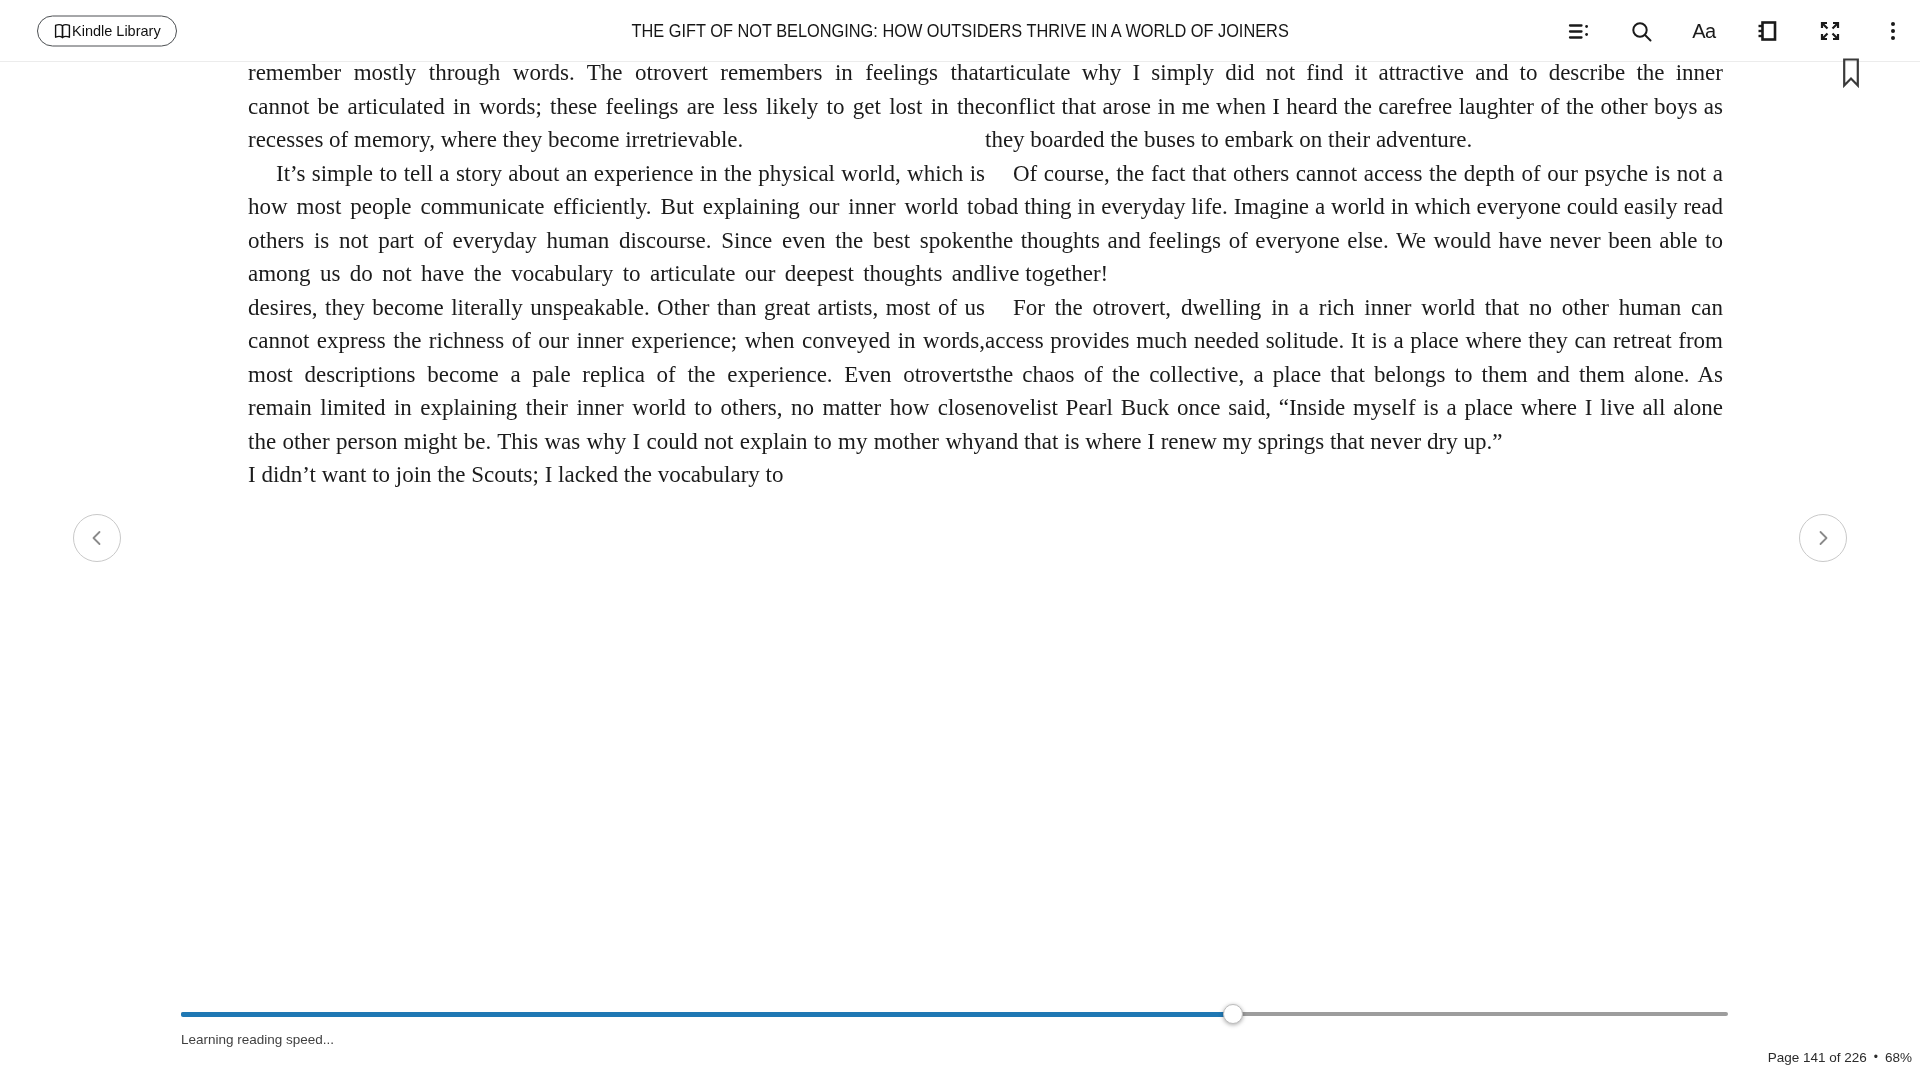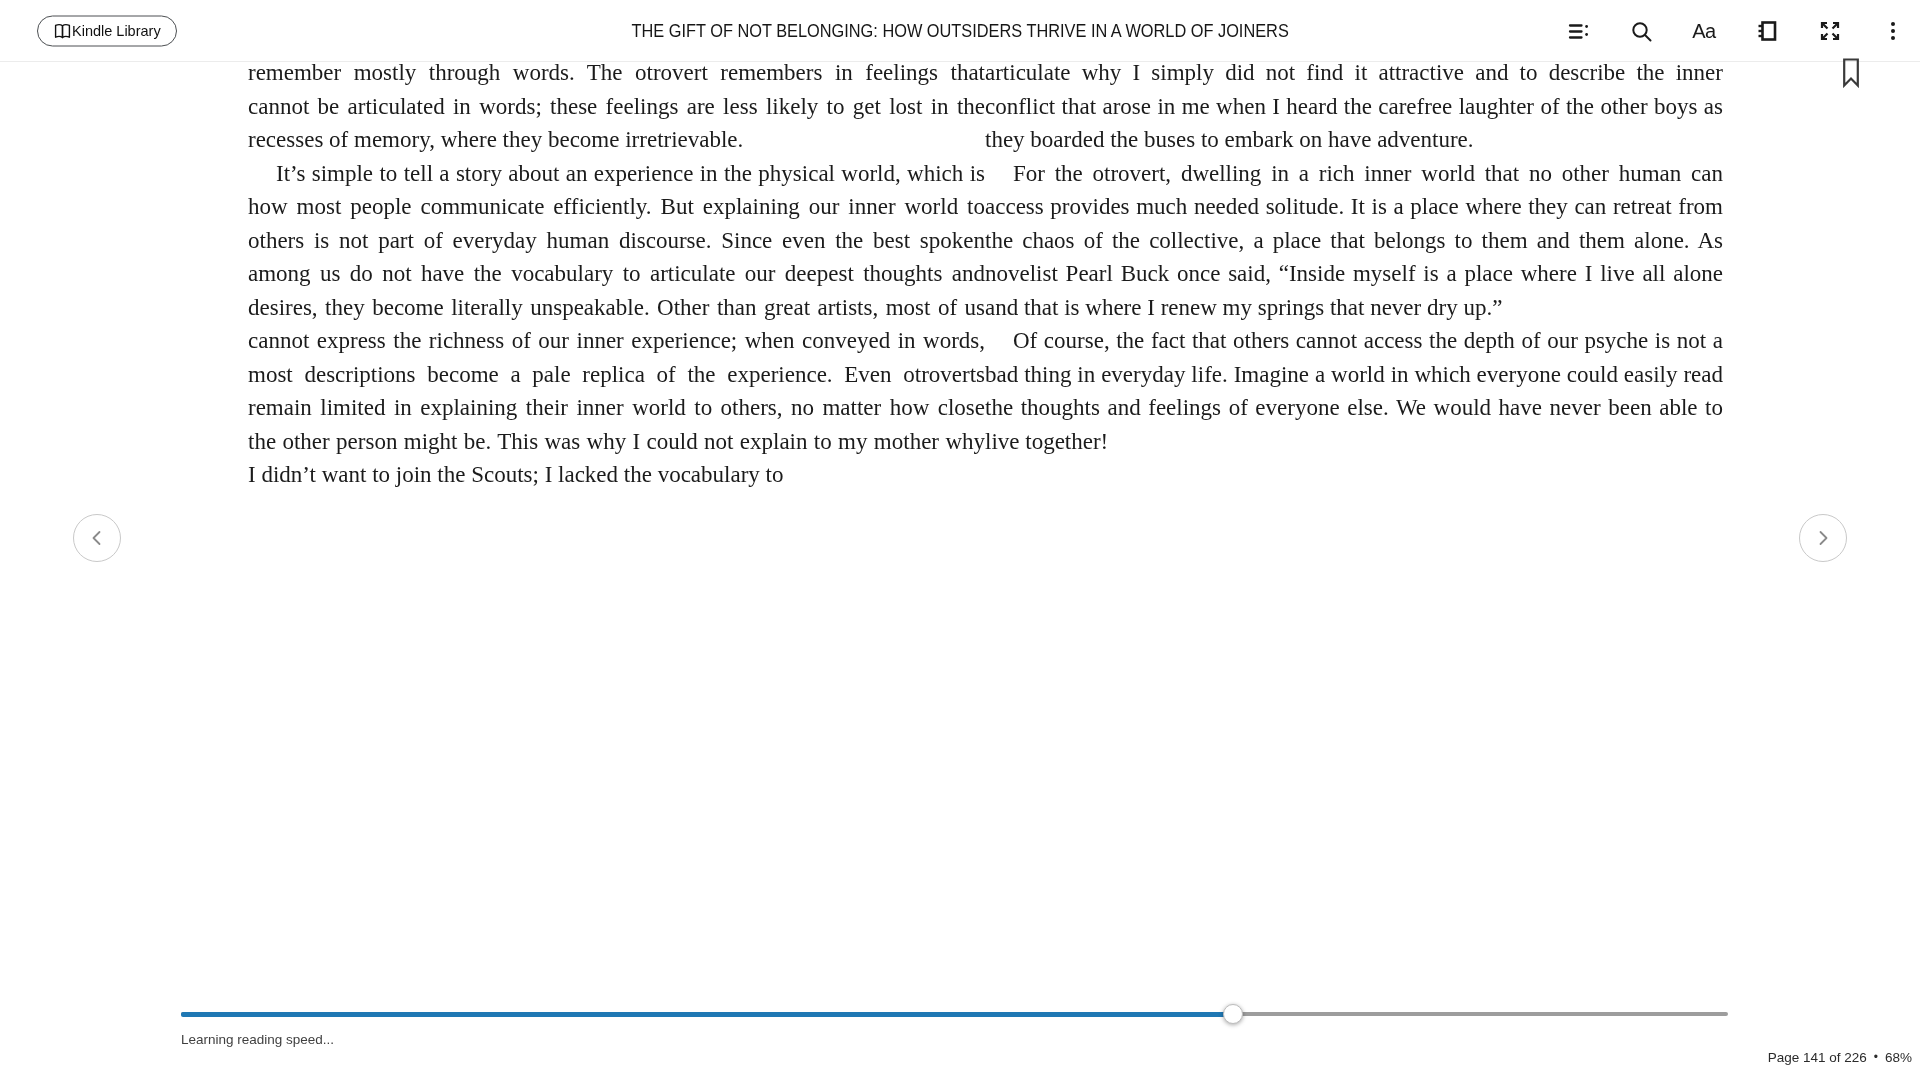--- a/index.html
+++ b/index.html
@@ -137,23 +137,23 @@
       <path d="M2.2 1.5 H15.8 V27.5 L9 20.6 L2.2 27.5 Z"></path>
     </svg>
   </div>
 
   <div class="column column-left">
     <p>remember mostly through words. The otrovert remembers in feelings that cannot be articulated in words; these feelings are less likely to get lost in the recesses of memory, where they become irretrievable.</p>
     <p class="indent">It’s simple to tell a story about an experience in the physical world, which is how most people communicate efficiently. But explaining our inner world to others is not part of everyday human discourse. Since even the best spoken among us do not have the vocabulary to articulate our deepest thoughts and desires, they become literally unspeakable. Other than great artists, most of us cannot express the richness of our inner experience; when conveyed in words, most descriptions become a pale replica of the experience. Even otroverts remain limited in explaining their inner world to others, no matter how close the other person might be. This was why I could not explain to my mother why I didn’t want to join the Scouts; I lacked the vocabulary to</p>
   </div>
 
   <div class="column column-right">
-    <p>articulate why I simply did not find it attractive and to describe the inner conflict that arose in me when I heard the carefree laughter of the other boys as they boarded the buses to embark on have adventure.</p>
+    <p>articulate why I simply did not find it attractive and to describe the inner conflict that arose in me when I heard the carefree laughter of the other boys as they boarded the buses to embark on their adventure.</p>
+    <p class="indent">Of course, the fact that others cannot access the depth of our psyche is not a bad thing in everyday life. Imagine a world in which everyone could easily read the thoughts and feelings of everyone else. We would have never been able to live together!</p>
     <p class="indent">For the otrovert, dwelling in a rich inner world that no other human can access provides much needed solitude. It is a place where they can retreat from the chaos of the collective, a place that belongs to them and them alone. As novelist Pearl Buck once said, “Inside myself is a place where I live all alone and that is where I renew my springs that never dry up.”</p>
-    <p class="indent">Of course, the fact that others cannot access the depth of our psyche is not a bad thing in everyday life. Imagine a world in which everyone could easily read the thoughts and feelings of everyone else. We would have never been able to live together!</p>
   </div>
 
   <div class="nav-arrow nav-left">
     <span>
       <svg width="20" height="20" viewBox="0 0 20 20" fill="none" stroke="#8a8a8a" stroke-width="1.8" stroke-linecap="round" stroke-linejoin="round">
         <polyline points="12.5,4 6.5,10 12.5,16"></polyline>
       </svg>
     </span>
   </div>
   <div class="nav-arrow nav-right">

